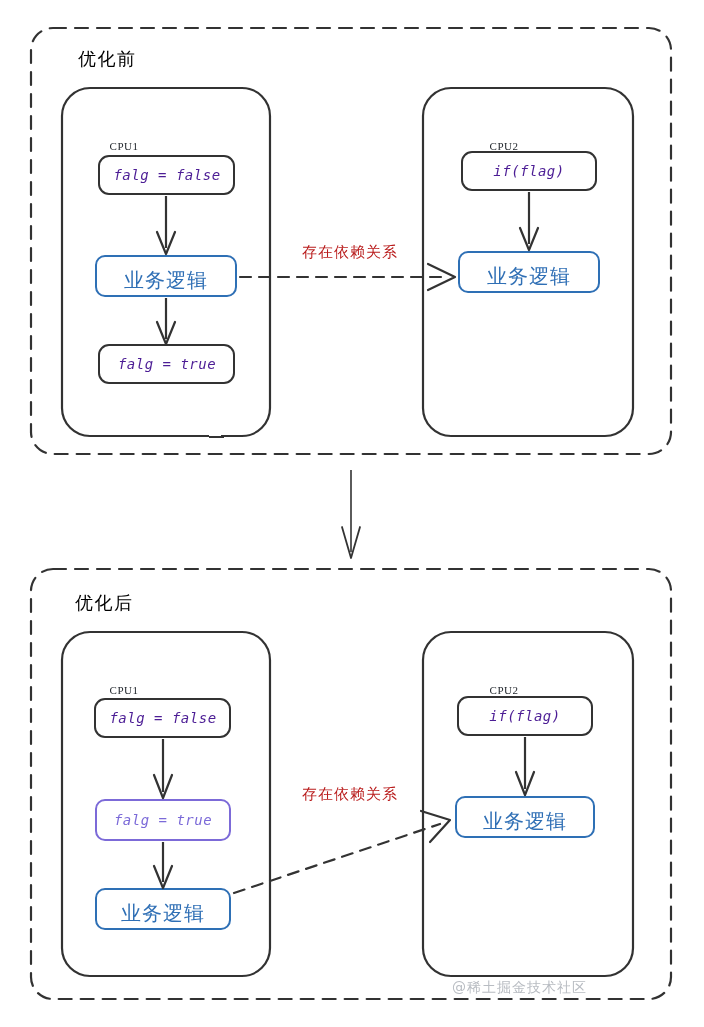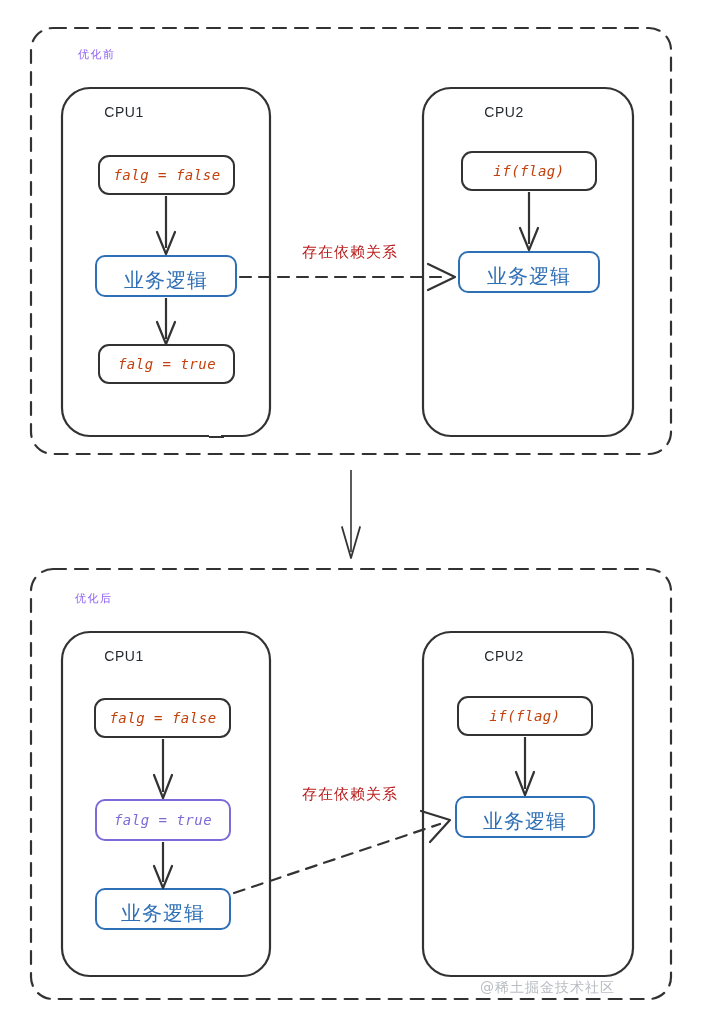--- a/index.html
+++ b/index.html
@@ -27,35 +27,36 @@
   }
   
   .label-cn {
     font-family: "DejaVu Sans", sans-serif;
     font-size: 15px;
     color: #b91c1c;
     letter-spacing: 1px;
   }
   .label-section {
     font-family: Liberation Mono, monospace;
-    font-size: 11px;
-    color: #8b5cf6;
+    font-size: 18px;
+    color: #000000;
     letter-spacing: 1.5px;
   }
   .label-cpu {
-    font-family: Liberation Sans, sans-serif;
-    font-size: 14px;
+    font-family: Liberation Serif, serif;
+    font-size: 11px;
     color: #24292f;
     letter-spacing: 0.5px;
+    margin-top: 36px;
   }
   .label-mono {
     font-family: "DejaVu Sans Mono", monospace;
     font-size: 14px;
     font-style: italic;
-    color: #c2410c;
+    color: #4c1d95;
     letter-spacing: 0.5px;
   }
   .label-mono.purple { color: #7b6ad8; }
   .label-blue-cn {
     font-family: "DejaVu Sans", sans-serif;
     font-size: 20px;
     color: #2f6fb5;
     letter-spacing: 1px;
   }
   .watermark {
@@ -178,13 +179,13 @@
 
 <div class="txt label-mono centerx" style="left:163px; top:710px;">falg = false</div>
 <div class="txt label-mono purple centerx" style="left:163px; top:812px;">falg = true</div>
 <div class="txt label-blue-cn centerx" style="left:163px; top:900px;">业务逻辑</div>
 
 <div class="txt label-mono centerx" style="left:525px; top:708px;">if(flag)</div>
 <div class="txt label-blue-cn centerx" style="left:525px; top:808px;">业务逻辑</div>
 
 <div class="txt label-cn centerx" style="left:350px; top:785px;">存在依赖关系</div>
 
-<div class="txt watermark" style="left:452px; top:979px;margin-left:28px;">@稀土掘金技术社区</div>
+<div class="txt watermark" style="left:452px; top:979px;">@稀土掘金技术社区</div>
 
 </body></html>

